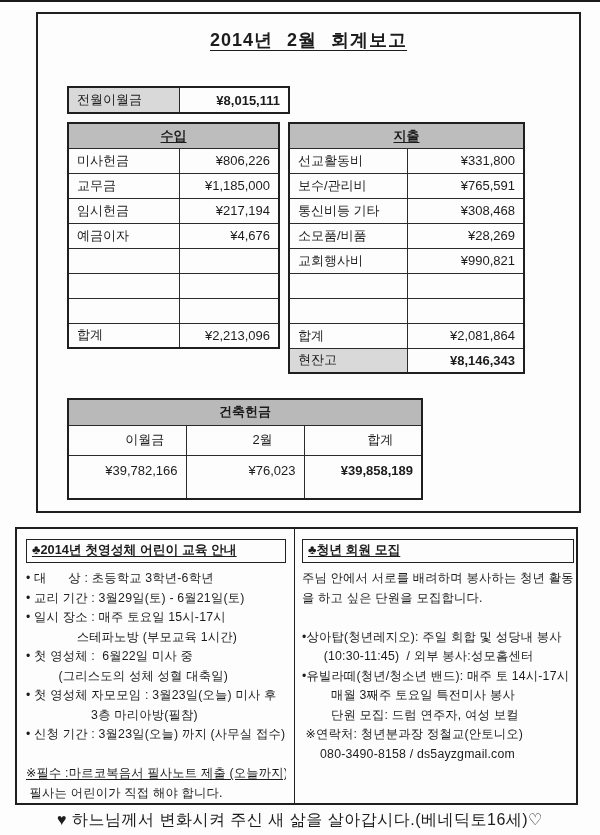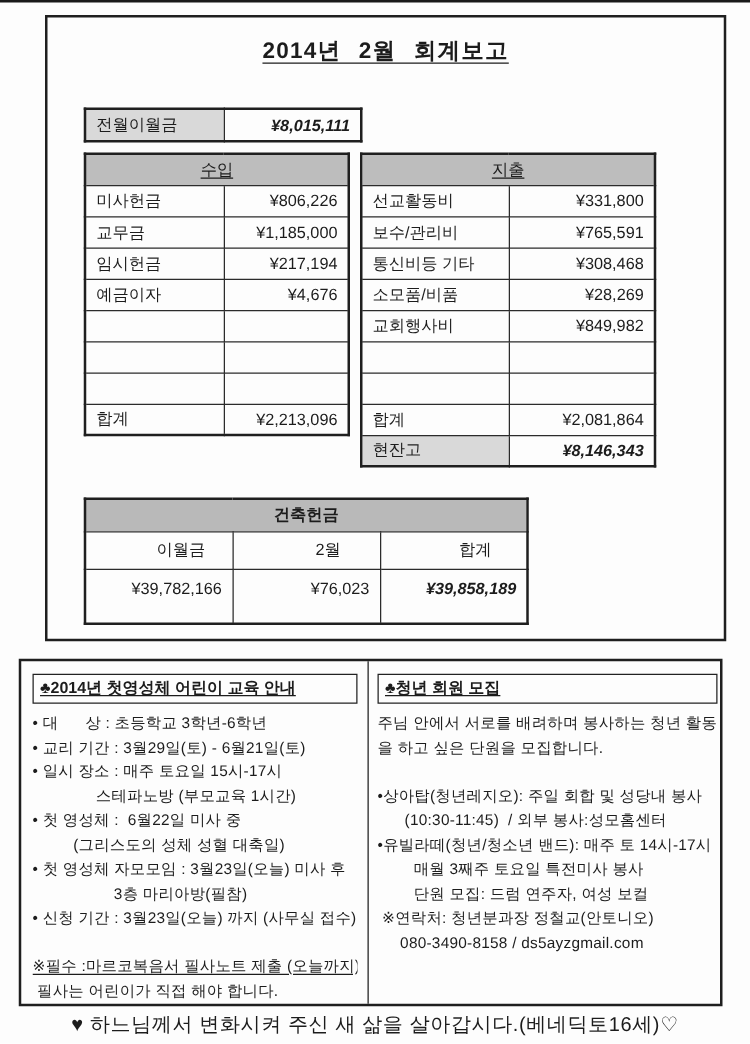--- a/index.html
+++ b/index.html
@@ -13,26 +13,26 @@
   #page-box { left:36px; top:12px; width:545px; height:501px; border:2.5px solid #1f1f1f; }
 
   #title { left:36px; top:28px; width:545px; text-align:center; font-size:18px;
     font-weight:700; word-spacing:8px; letter-spacing:1px;
     text-decoration:underline; text-underline-offset:4px; }
 
   table { border-collapse:collapse; table-layout:fixed; }
   td { border:1.5px solid #2b2b2b; font-size:13px; padding:0 8px; overflow:hidden;
     white-space:nowrap; vertical-align:middle; }
   .t-outer { border:2px solid #1f1f1f; }
-  .hdr  { background:#bdbdbd; font-weight:400; text-align:center;
+  .hdr  { background:#bdbdbd; font-weight:700; text-align:center;
           text-decoration:underline; text-underline-offset:2px; }
   .hdr2 { background:#b9b9b9; font-weight:700; text-align:center; }
   .lgray{ background:#d9d9d9; font-weight:400; }
   .amt  { text-align:right; }
-  .b    { font-weight:700;font-style:italic; }
+  .b    { font-weight:700; }
   .ctr  { text-align:center; }
 
   #carryover { left:67px; top:86px; }
   #carryover td { height:26px; }
 
   #income-table  { left:67px;  top:122px; }
   #expense-table { left:288px; top:122px; }
   #income-table td, #expense-table td { height:25px; }
   tr.h24 td { height:24px; } tr.h27 td { height:27px; } tr.h26 td { height:26px; }
   tr.h24b td { height:24px; } tr.h22 td { height:22px; } tr.h21 td { height:21px; }
@@ -133,21 +133,21 @@
     <tr class="h27">
       <td>통신비등 기타</td>
       <td class="amt">¥308,468</td>
     </tr>
     <tr class="h24b">
       <td>소모품/비품</td>
       <td class="amt">¥28,269</td>
     </tr>
     <tr class="h26">
       <td>교회행사비</td>
-      <td class="amt">¥849,982</td>
+      <td class="amt">¥990,821</td>
     </tr>
     <tr class="h22">
       <td></td>
       <td class="amt"></td>
     </tr>
     <tr class="h21">
       <td></td>
       <td class="amt"></td>
     </tr>
     <tr class="h27">

